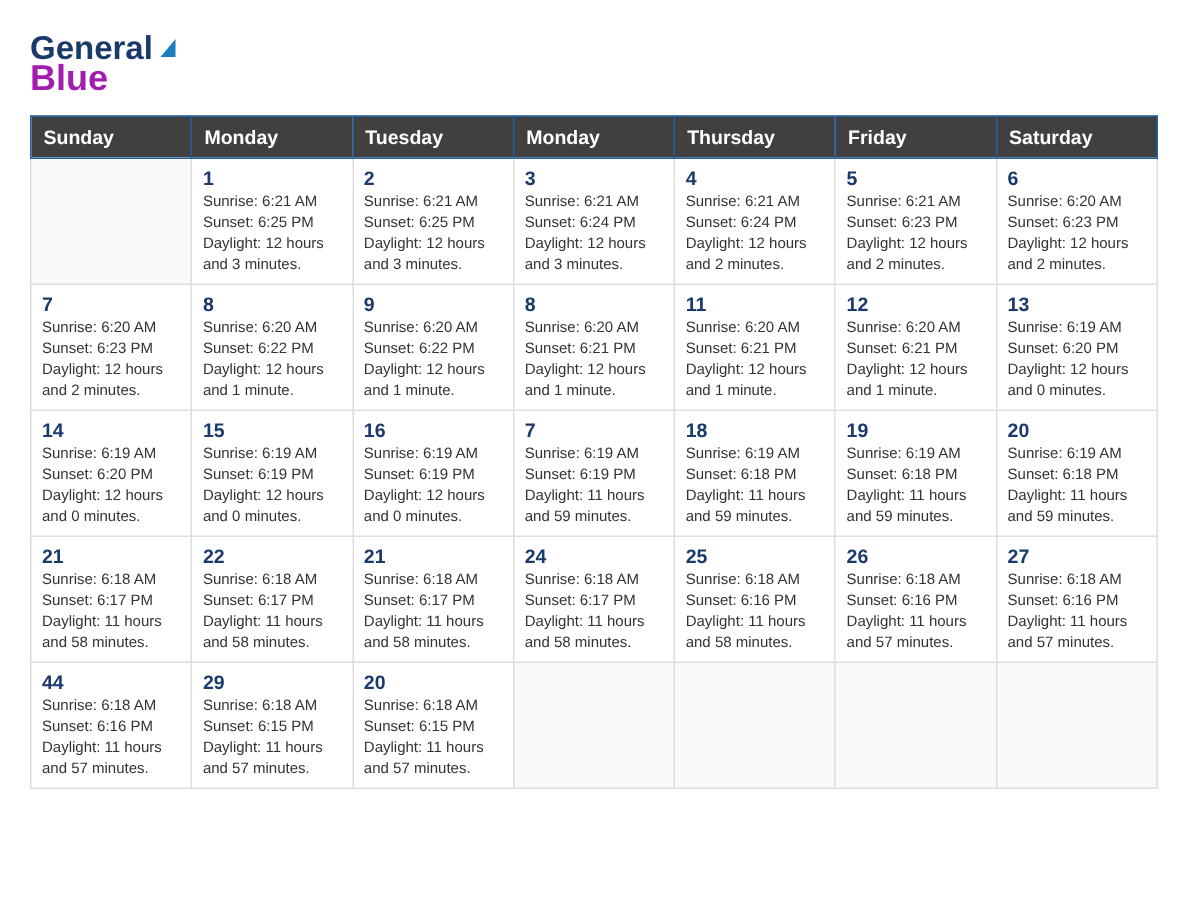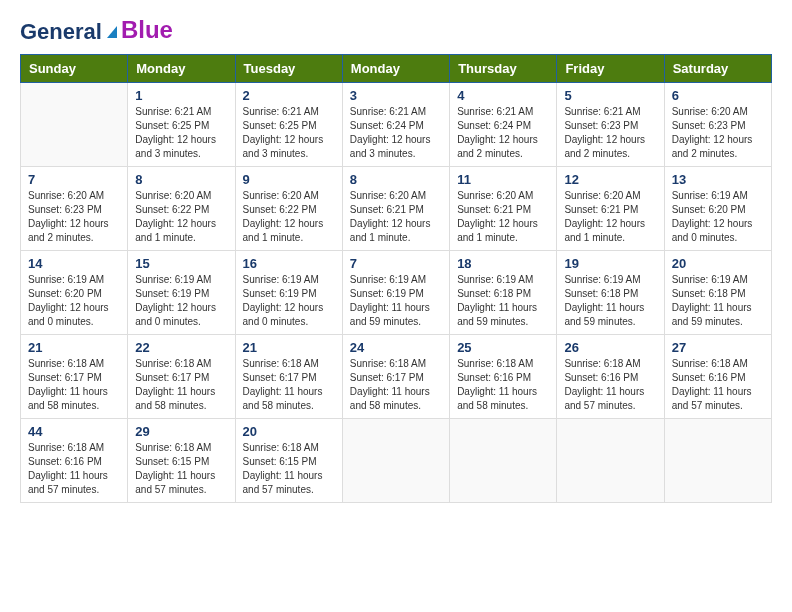--- a/index.html
+++ b/index.html
@@ -37,21 +37,21 @@
     .subtitle {
       font-size: 15px;
       color: #555;
     }
     table {
       width: 100%;
       border-collapse: collapse;
       border: 1px solid #ccc;
     }
     thead tr {
-      background-color: #4d7c0f;
+      background-color: #404040;
     }
     thead th {
       color: #fff;
       font-size: 13px;
       font-weight: bold;
       padding: 6px 8px;
       text-align: left;
       border: 1px solid #2060a0;
     }
     tbody tr {
@@ -79,21 +79,21 @@
     }
     .empty-cell {
       background: #f9f9f9;
     }
   </style>
 </head>
 <body>
 
 <div class="header">
   <div class="logo">
-    <div style="display:flex; flex-direction:row; align-items:center;">
+    <div style="display:flex; flex-direction:column; align-items:flex-start;">
       <div style="display:flex; align-items:center;">
         <span class="logo-text">General</span>
         <svg width="18" height="18" viewBox="0 0 18 18" style="margin-left:1px; margin-top:-2px;">
           <polygon points="4,16 14,16 14,4" fill="#1a7fc1"></polygon>
         </svg>
       </div>
       <span class="logo-text" style="color:#a21caf; font-size:24px; margin-top:-4px;">Blue</span>
     </div>
   </div>
   <div class="title-area">

